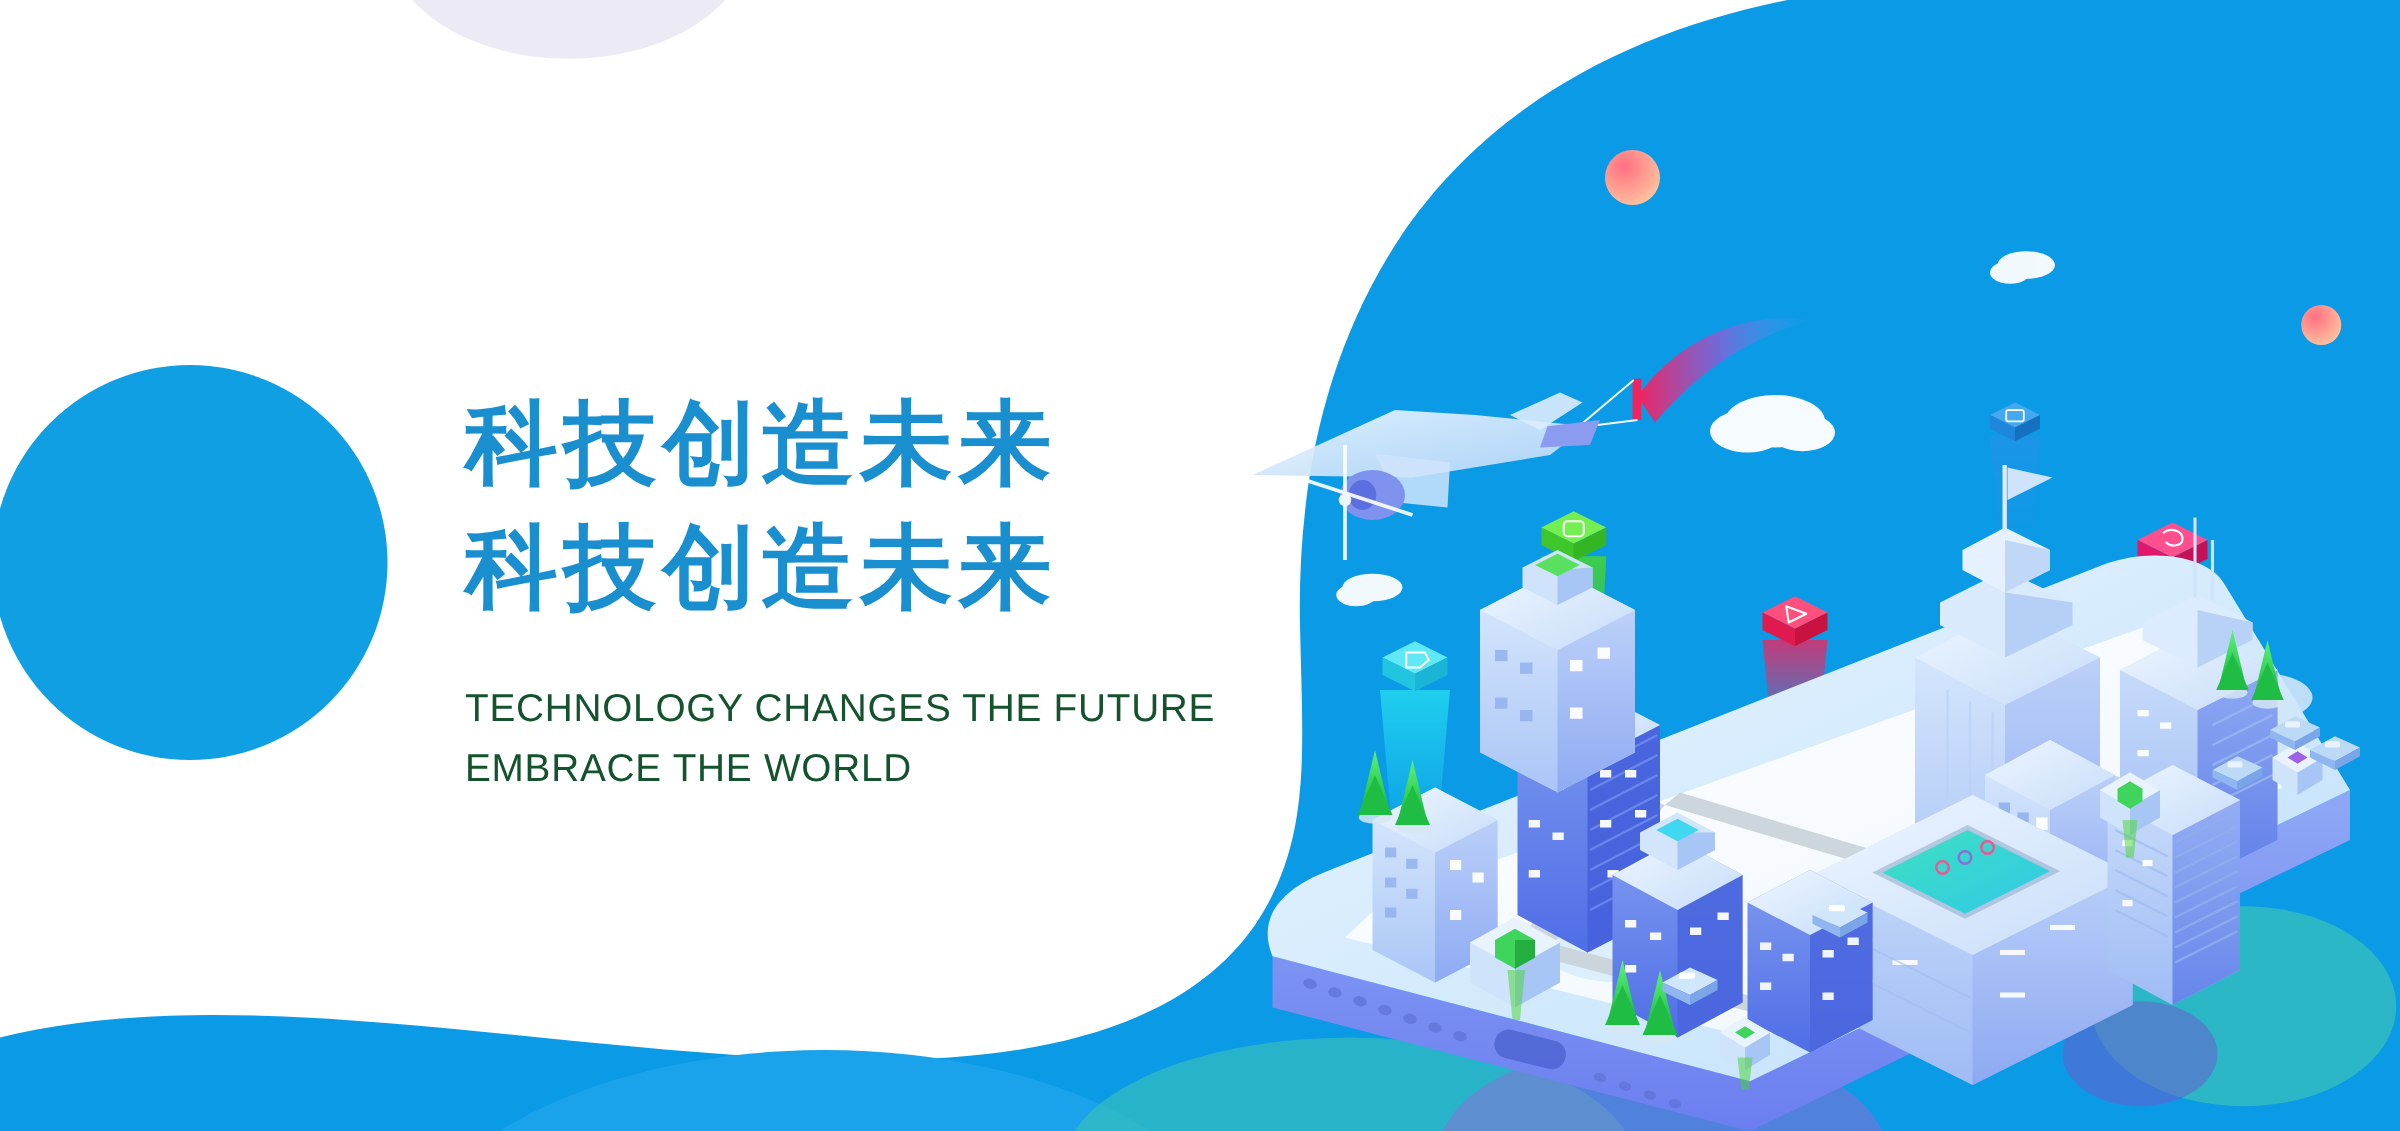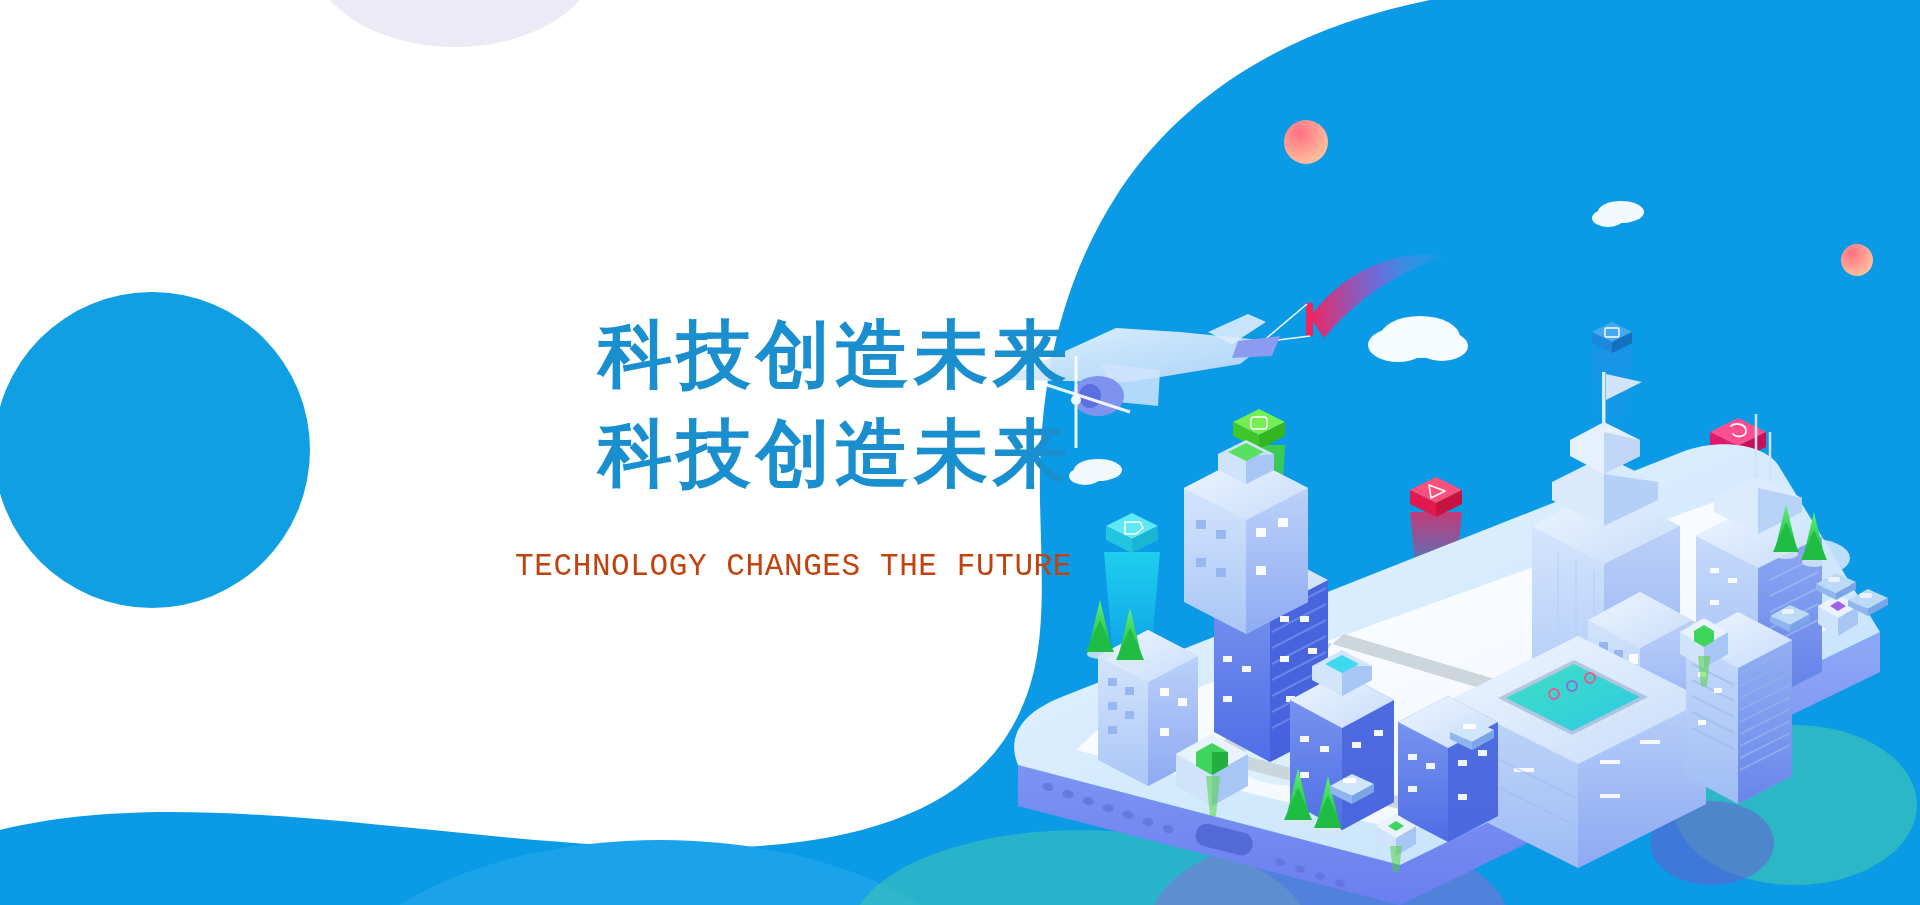--- a/index.html
+++ b/index.html
@@ -1,31 +1,31 @@
 <!DOCTYPE html>
 <html><head>
 <meta charset="utf-8">
 <style>
   * { margin:0; padding:0; box-sizing:border-box; }
   html,body { width:1920px; height:905px; overflow:hidden; background:#ffffff;
     font-family:"Liberation Sans","DejaVu Sans",sans-serif; }
 
-  #stage { position:relative; width:1920px; height:905px; background:#ffffff; overflow:hidden;text-align:right; }
+  #stage { position:relative; width:1920px; height:905px; background:#ffffff; overflow:hidden; }
 
   
   .bg-svg { position:absolute; inset:0; width:1920px; height:905px; }
 
   
   .text-block { position:absolute; left:372px; top:305px; width:700px; z-index:30; }
   .headline { font-size:74px; font-weight:bold; color:#1a8fd0; line-height:1.34;
     letter-spacing:5px; white-space:nowrap; }
   .headline .ln { display:block; }
   .subline-wrap { margin-top:40px; }
-  .subline { font-size:31px; color:#c2410c; line-height:1.55; letter-spacing:0.6px;
-    white-space:nowrap; font-weight:400;font-family:Liberation Mono, monospace; }
+  .subline { font-size:31px; color:#14532d; line-height:1.55; letter-spacing:0.6px;
+    white-space:nowrap; font-weight:400; }
 
   
   .illus { position:absolute; left:980px; top:60px; width:940px; height:845px; z-index:20; }
   .illus svg { width:100%; height:100%; display:block; overflow:visible; }
 </style>
 </head>
 <body>
 
 <div id="stage">
 
@@ -61,20 +61,21 @@
     </g>
   </svg>
 
   <div class="text-block">
     <div class="headline">
       <span class="ln">科技创造未来</span>
       <span class="ln">科技创造未来</span>
     </div>
     <div class="subline-wrap">
       <div class="subline">TECHNOLOGY CHANGES THE FUTURE</div>
+      <div class="subline">EMBRACE THE WORLD</div>
     </div>
   </div>
 
   <div class="illus">
   <svg viewBox="0 0 940 845">
     <defs>
       <linearGradient id="gPhoneTop" x1="0" y1="0" x2="1" y2="1">
         <stop offset="0" stop-color="#e9f5ff"></stop>
             <stop offset="1" stop-color="#bfe0fb"></stop>
       </linearGradient>

